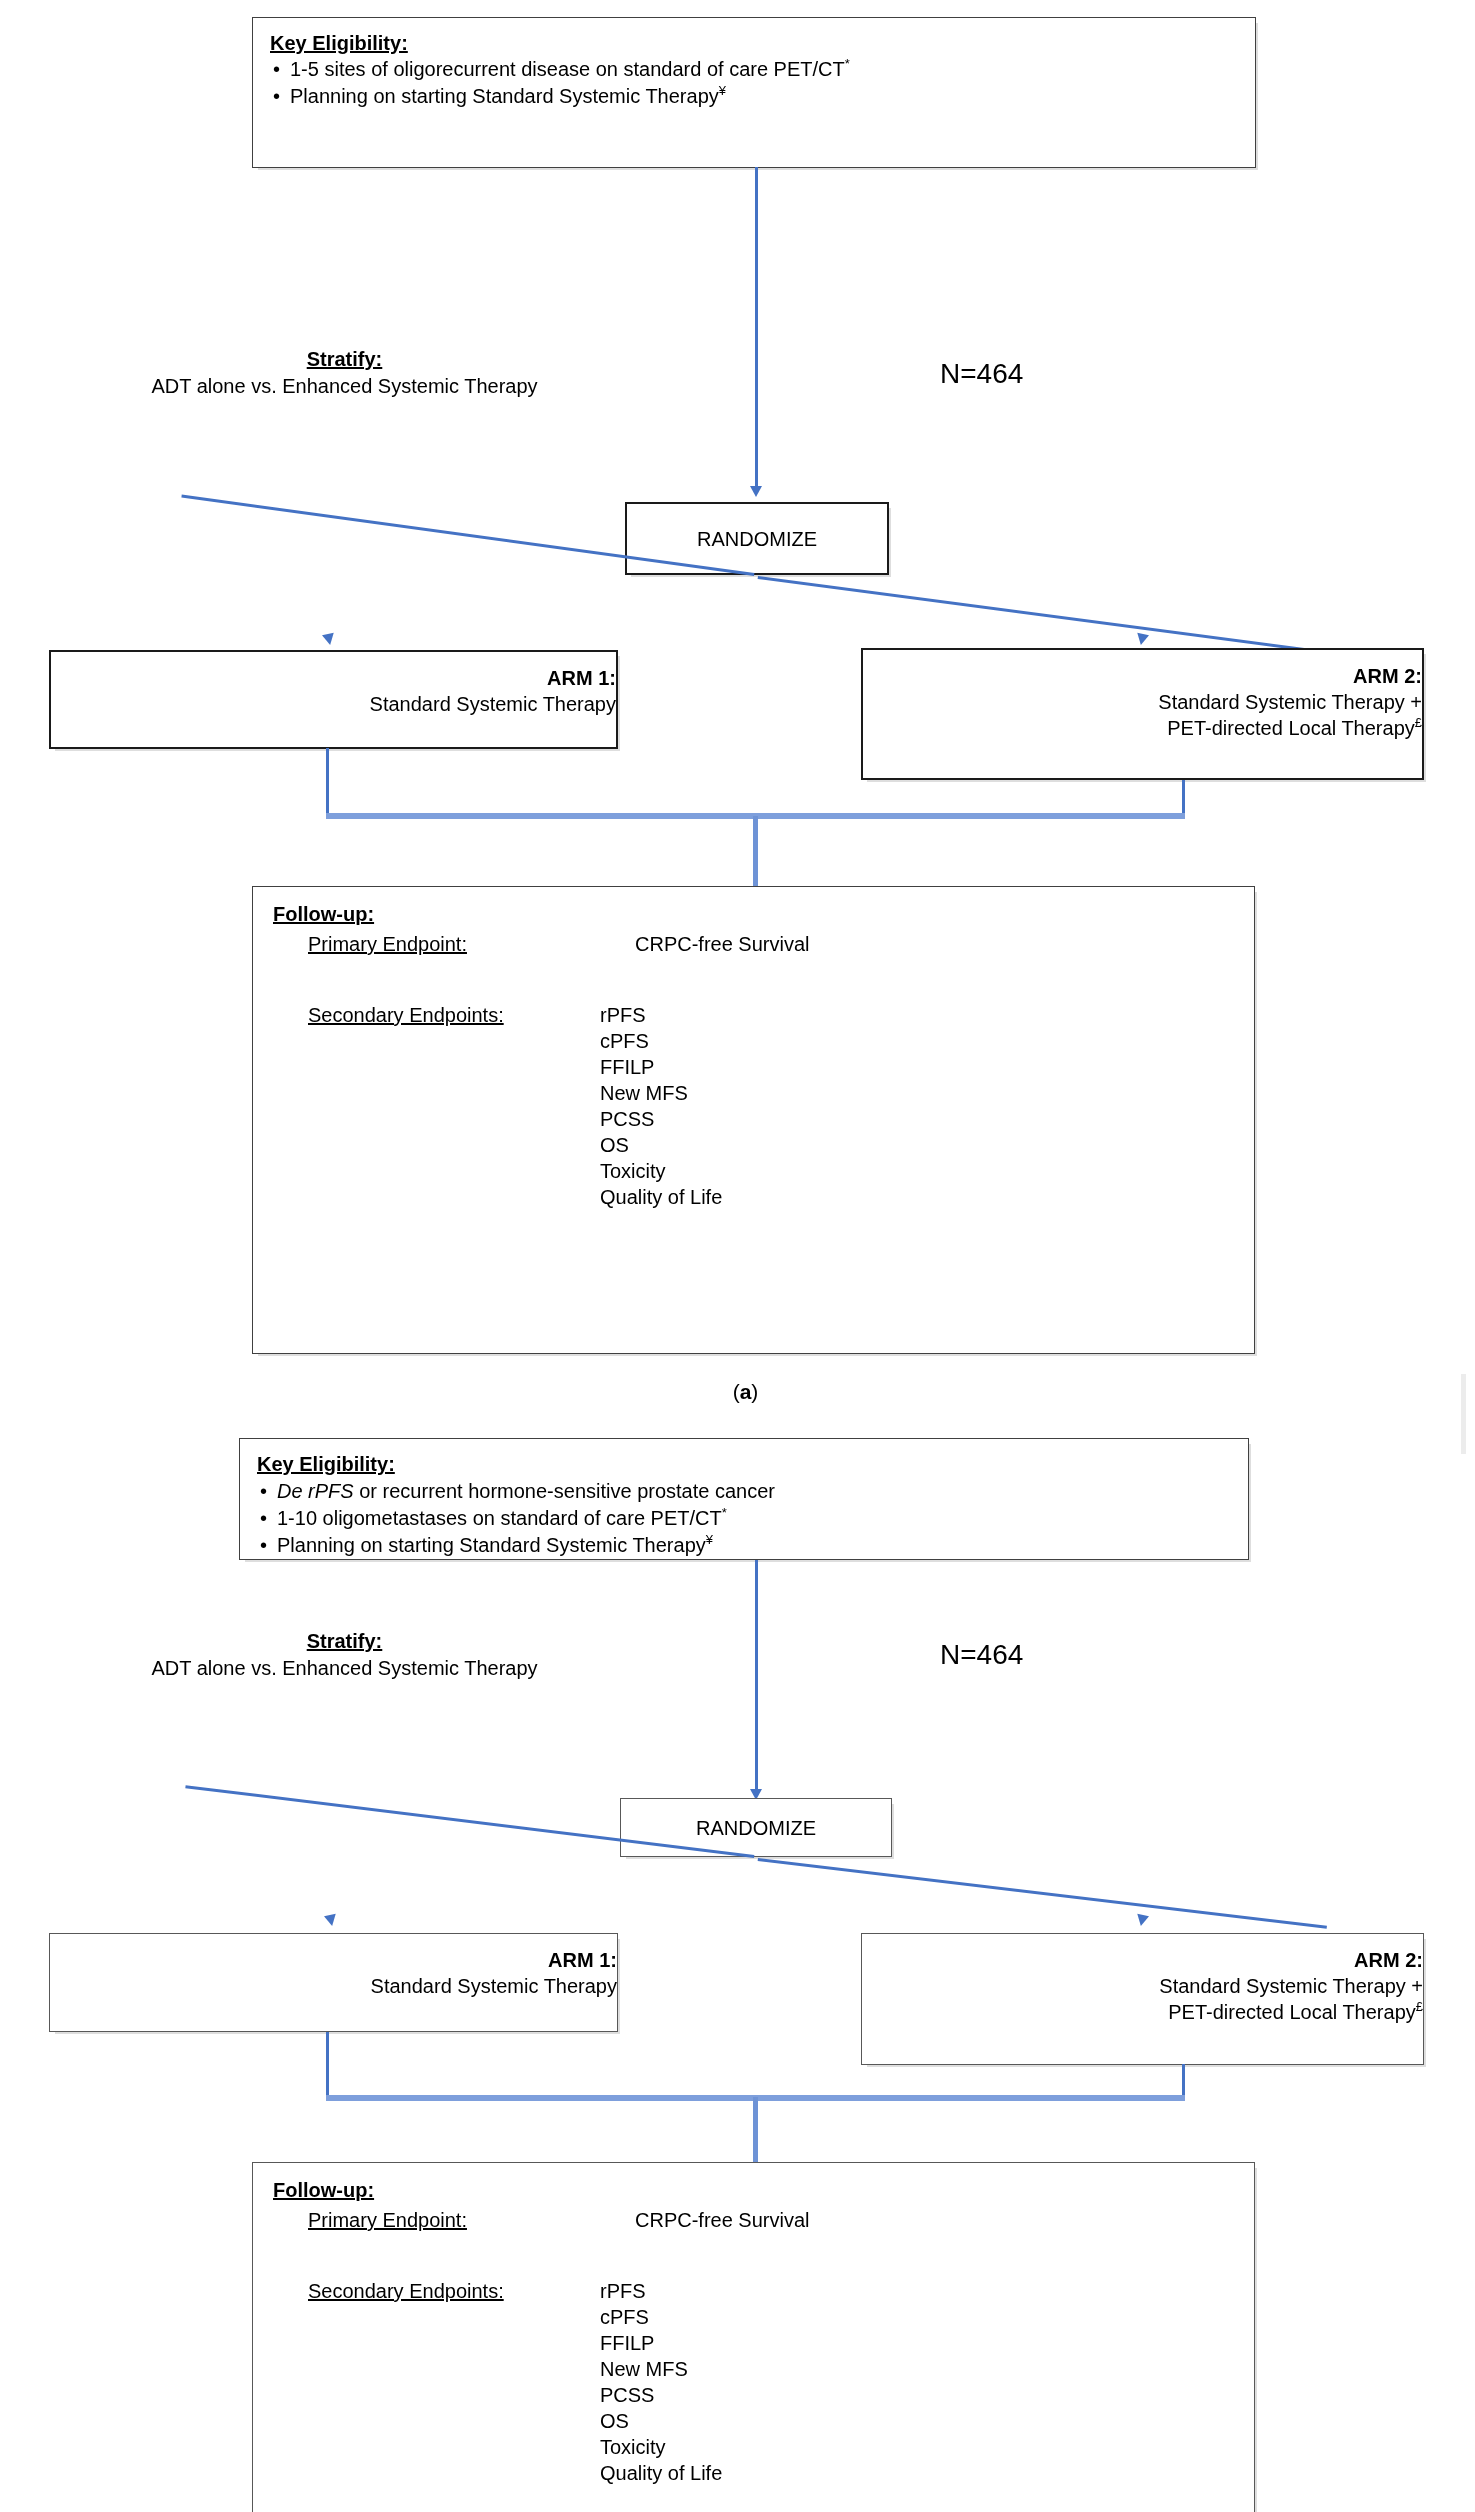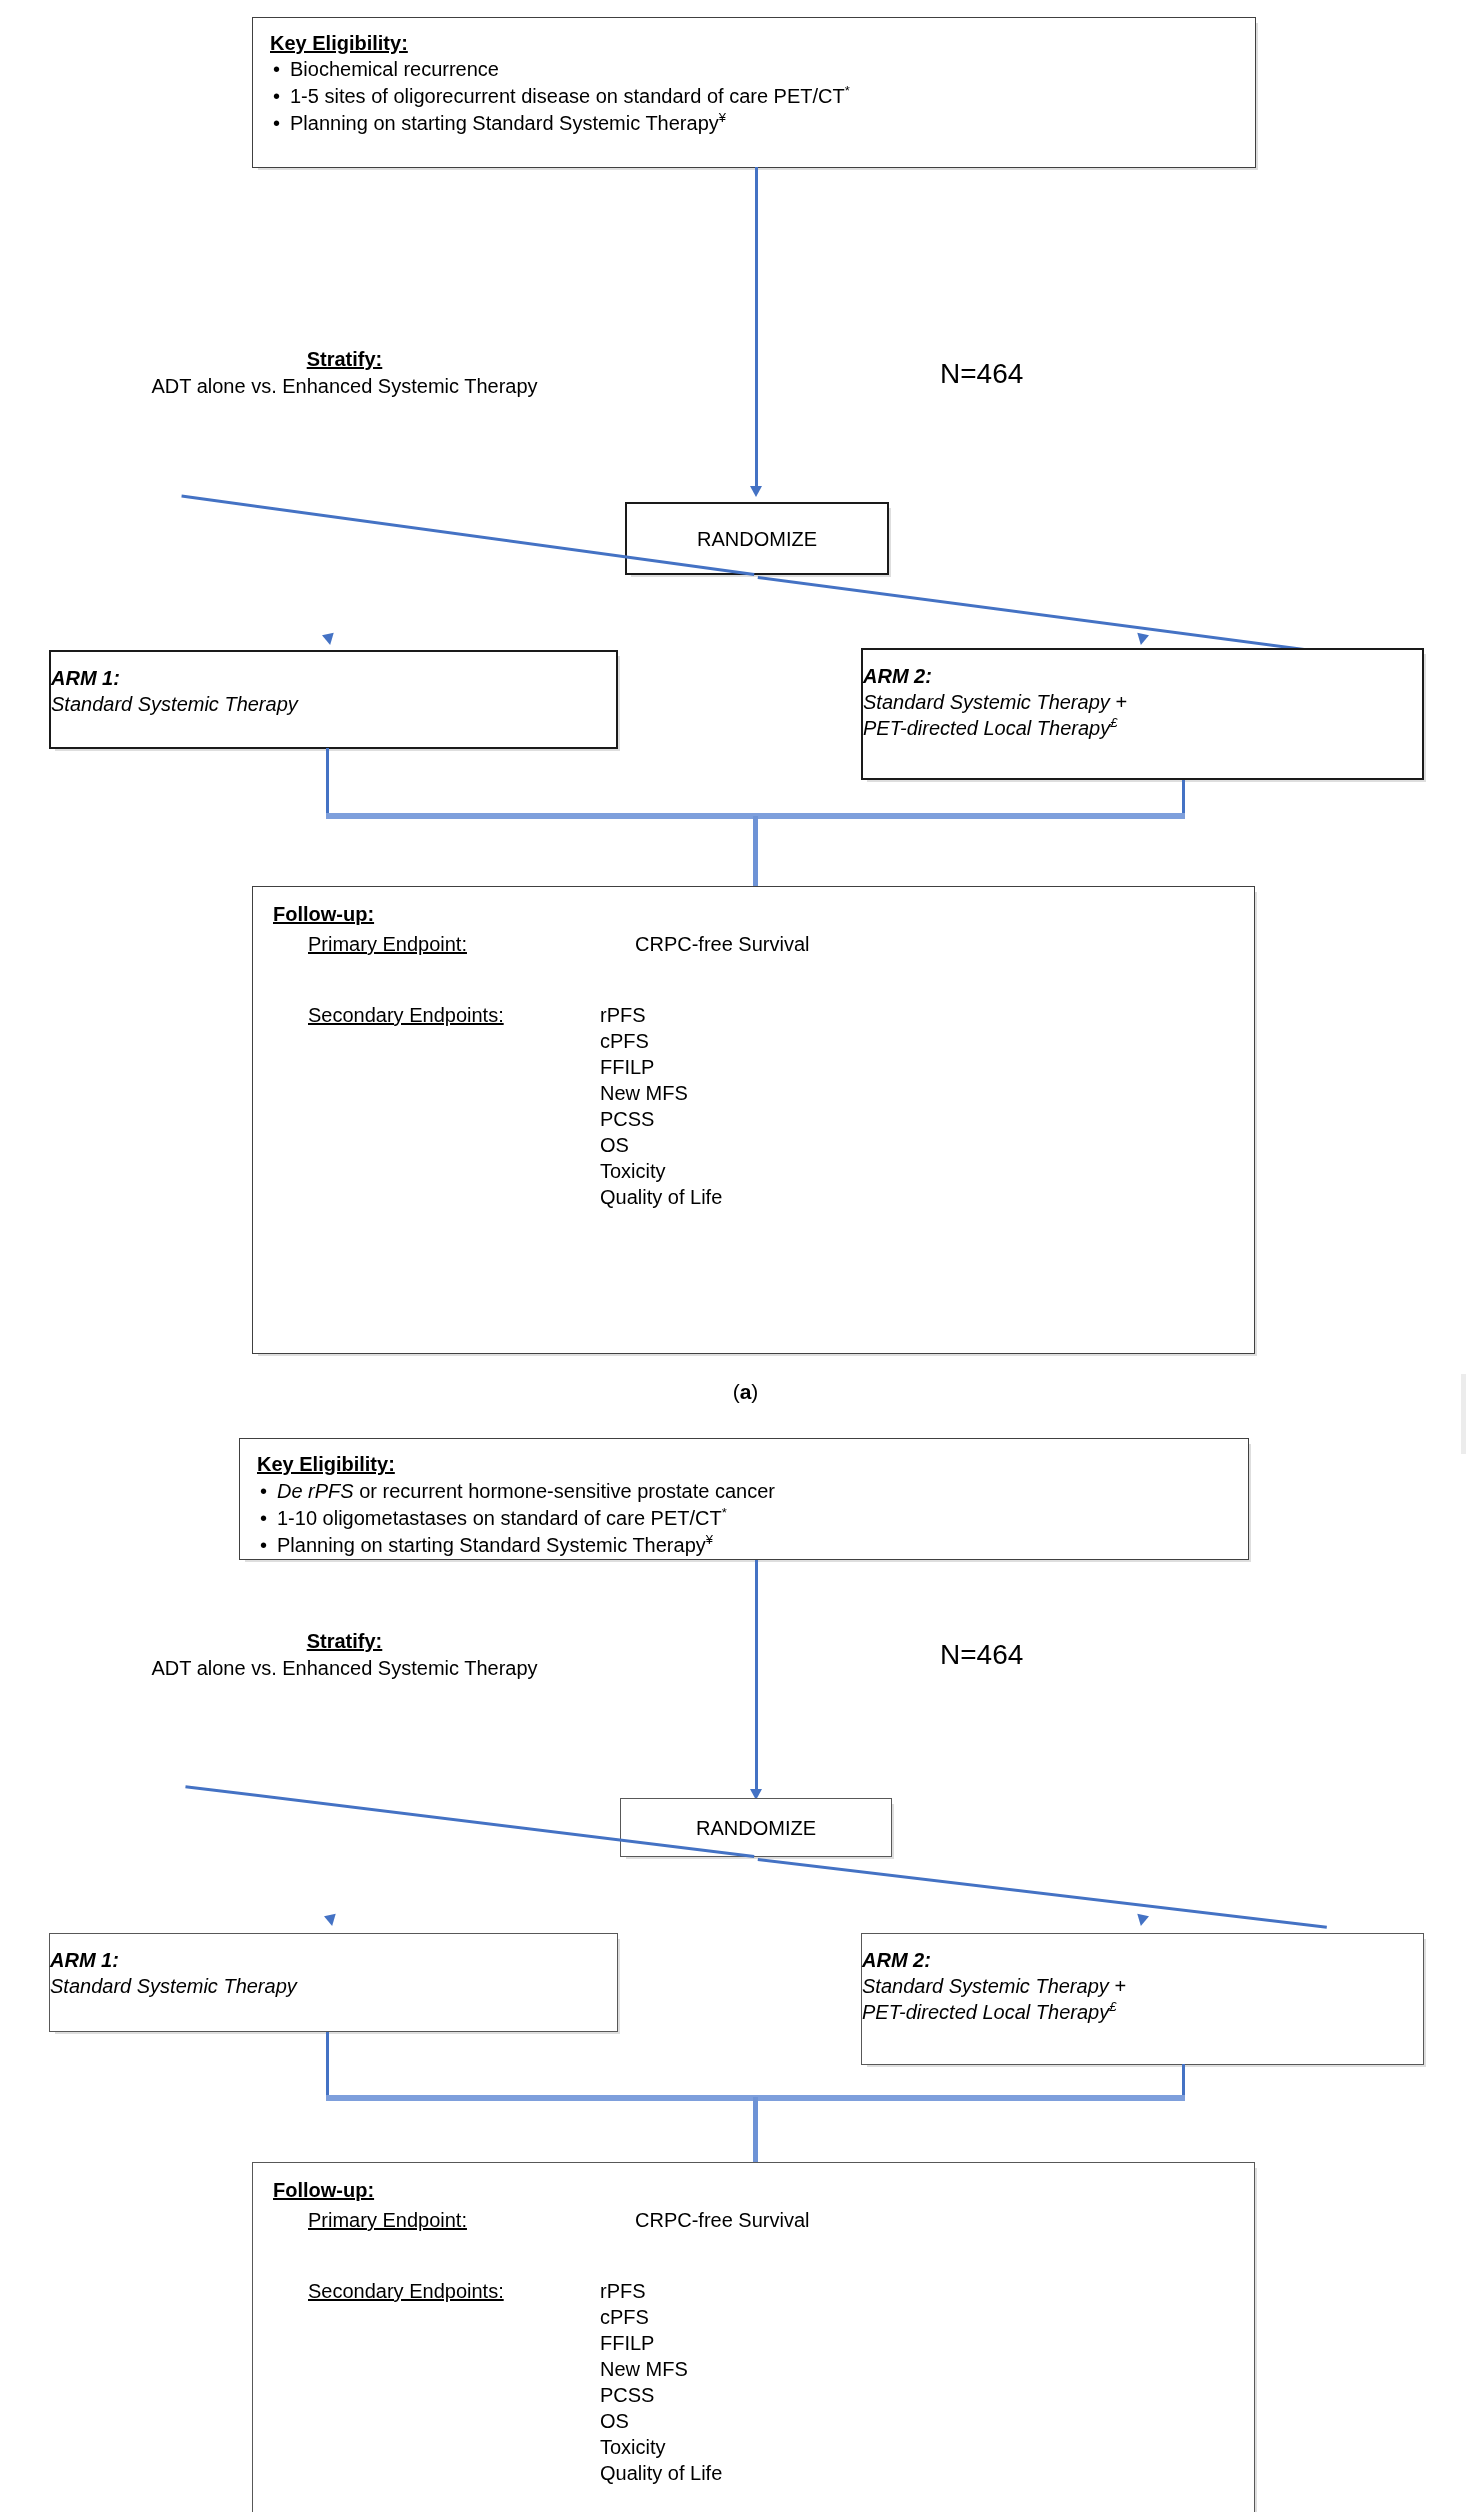--- a/index.html
+++ b/index.html
@@ -25,21 +25,21 @@
   ul.bullets{margin:0;padding:0;list-style:none;}
   ul.bullets li{
     font-size:20px;line-height:1.30;margin:0 0 1px 0;
     padding-left:20px;position:relative;
   }
   ul.bullets li:before{
     content:"\2022";position:absolute;left:3px;top:0;font-size:20px;
   }
   .sup{font-size:13px;vertical-align:super;}
   .ital{font-style:italic;}
-  .ctr{text-align:left;font-style:italic;}
+  .ctr{text-align:right;}
   .bold{font-weight:bold;}
   .und{text-decoration:underline;}
 
   
   .vline{position:absolute;background:#4472c4;width:2.5px;}
   .hline{position:absolute;background:#4472c4;height:2.5px;}
   .vline.thick{width:4.5px;background:#6e93d6;}
   .hline.thick{height:5.5px;background:#7e9fdc;}
 
   .arrowhead{
@@ -58,21 +58,20 @@
   .endpoint{position:absolute;font-size:20px;line-height:1.30;margin-left:35px;}
 </style>
 </head>
 <body>
 
 <div class="panel" style="top:0;height:1407px;">
 
   <div class="box" style="left:244px;top:16.6px;width:1004px;height:151px;padding:13px 17px 0 17px;">
     <div class="head">Key Eligibility:</div>
     <ul class="bullets">
-      <li>Biochemical recurrence</li>
       <li>1-5 sites of oligorecurrent disease on standard of care PET/CT<span class="sup">*</span></li>
       <li>Planning on starting Standard Systemic Therapy<span class="sup">¥</span></li>
     </ul>
   </div>
 
   <div class="vline" style="left:747px;top:167px;height:322px;"></div>
   <div class="arrowhead" style="left:742px;top:486px;"></div>
 
   <div class="stratify" style="left:10px;top:347px;width:653px;">
     <div class="head">Stratify:</div>

